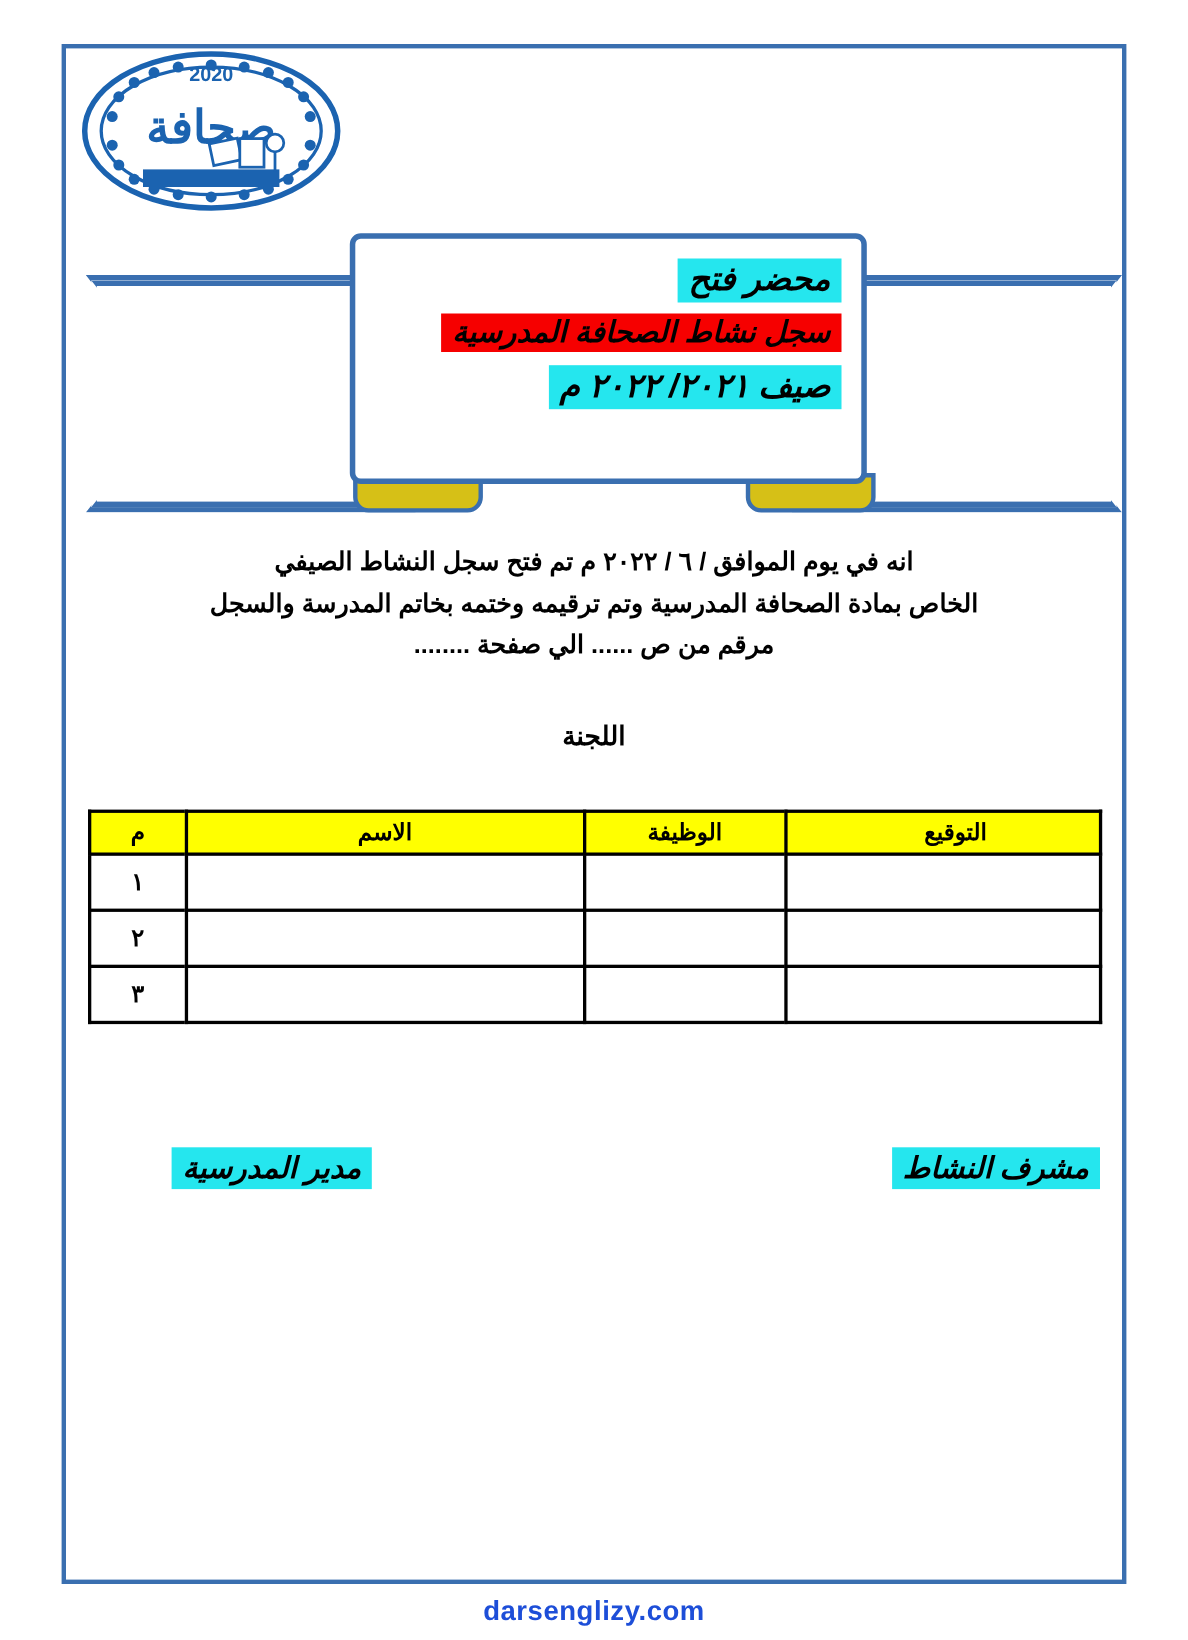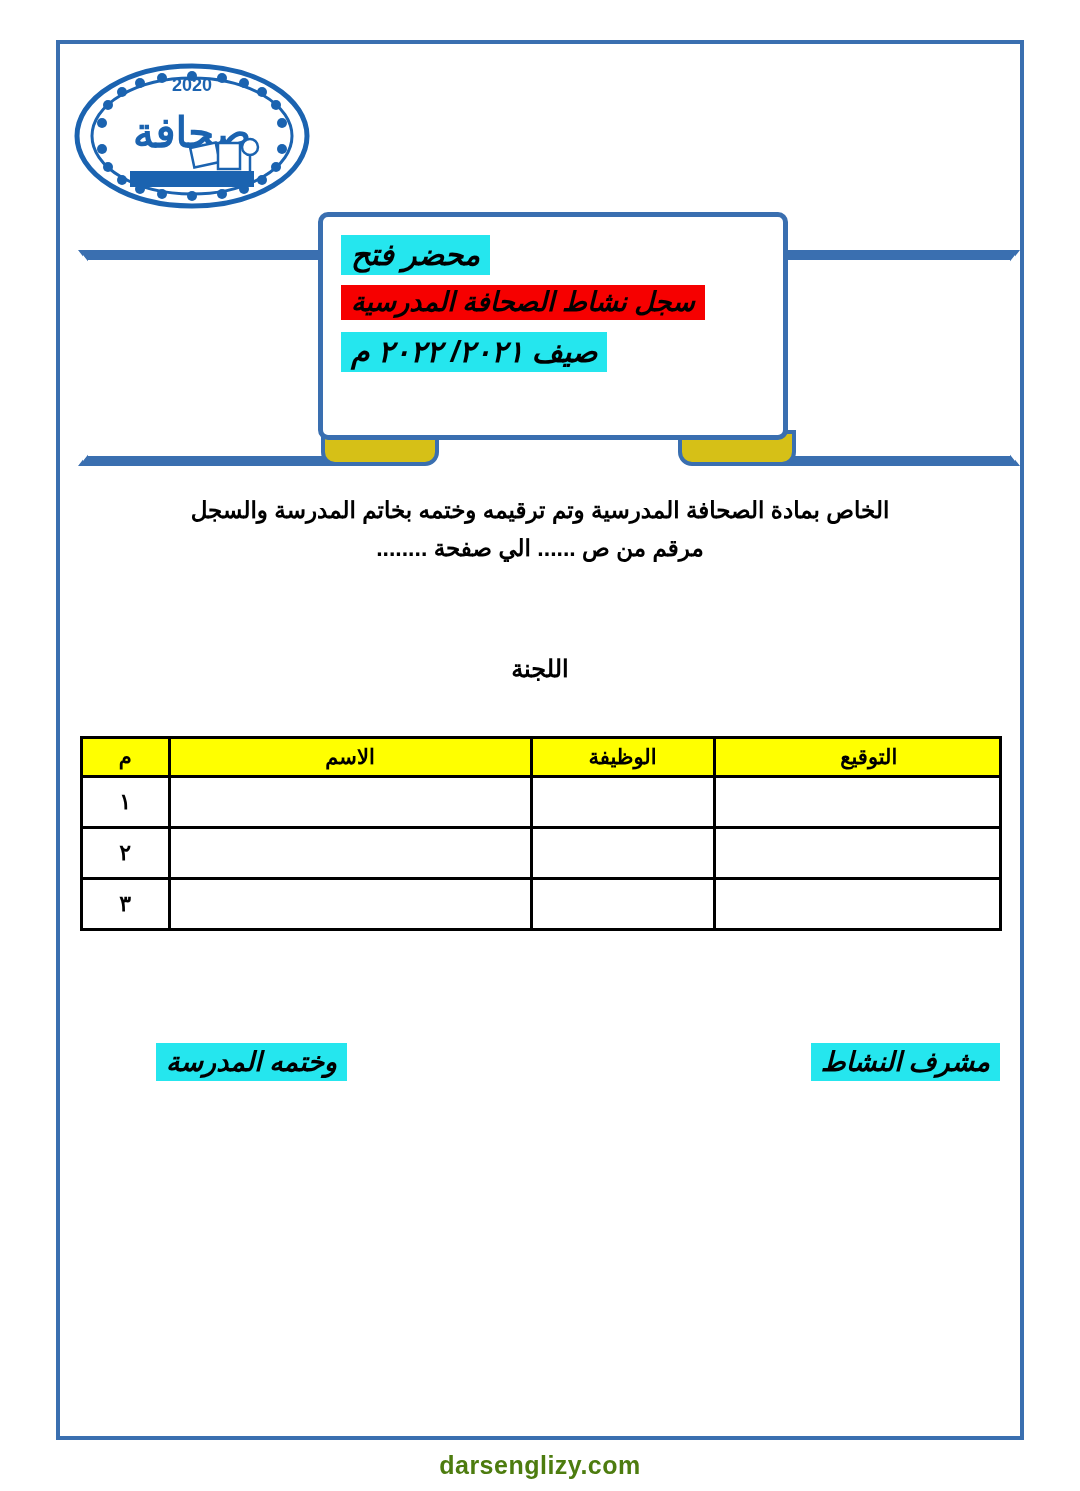--- a/index.html
+++ b/index.html
@@ -24,21 +24,21 @@
     width: 968px;
     height: 1400px;
     border: 4px solid #3a6fb0;
     box-sizing: border-box;
   }
 
   
   .logo {
     position: absolute;
     left: 72px;
-    top: 61px;
+    top: 44px;
     width: 240px;
     height: 150px;
   }
   .logo svg { display: block; }
 
   
   .ribbon {
     position: absolute;
     left: 78px;
     top: 250px;
@@ -90,21 +90,21 @@
     position: absolute;
     left: 240px;
     top: -38px;
     width: 470px;
     height: 228px;
     background: #ffffff;
     border: 5px solid #3a6fb0;
     border-radius: 10px;
     box-sizing: border-box;
     padding: 14px 18px 0 18px;
-    text-align: left;
+    text-align: right;
   }
   .ttl {
     display: inline-block;
     font-weight: bold;
     font-style: italic;
     line-height: 1.25;
     padding: 1px 10px;
     white-space: nowrap;
   }
   .ttl-1 { background: #25e6ee; font-size: 30px; margin-top: 4px; }
@@ -193,21 +193,21 @@
 
   
   .site {
     position: absolute;
     left: 0;
     top: 1451px;
     width: 1080px;
     text-align: center;
     font-size: 25px;
     font-weight: bold;
-    color: #4d7c0f;
+    color: #1d4ed8;
     letter-spacing: .5px;
   }
 </style>
 </head>
 <body>
 
 <div class="page-border"></div>
 
 <div class="logo">
   <svg width="240" height="150" viewBox="0 0 240 150" xmlns="http://www.w3.org/2000/svg">
@@ -255,20 +255,21 @@
   <div class="tail tail-left"></div>
   <div class="tail tail-right"></div>
   <div class="center">
     <div class="ttl ttl-1">محضر فتح</div>
     <div class="ttl ttl-2">سجل نشاط الصحافة المدرسية</div>
     <div class="ttl ttl-3">صيف ٢٠٢١/ ٢٠٢٢ م</div>
   </div>
 </div>
 
 <div class="para">
+  <span class="ln l1">انه في يوم            الموافق        /  ٦  /  ٢٠٢٢  م تم فتح سجل النشاط الصيفي</span>
   <span class="ln l2">الخاص بمادة الصحافة المدرسية وتم ترقيمه وختمه بخاتم المدرسة والسجل</span>
   <span class="ln l3">مرقم من ص ...... الي صفحة ........</span>
 </div>
 
 <div class="committee">اللجنة</div>
 
 <div class="tbl-wrap">
   <table class="signers">
     <thead>
       <tr>
@@ -296,16 +297,16 @@
         <td class="col-job"></td>
         <td class="col-name"></td>
         <td class="col-m">٣</td>
       </tr>
     </tbody>
   </table>
 </div>
 
 <div class="sig-row">
   <div class="sig sig-right">مشرف النشاط</div>
-  <div class="sig sig-left">وختمه المدرسة</div>
+  <div class="sig sig-left">مدير المدرسية</div>
 </div>
 
 <div class="site">darsenglizy.com</div>
 
 </body></html>

